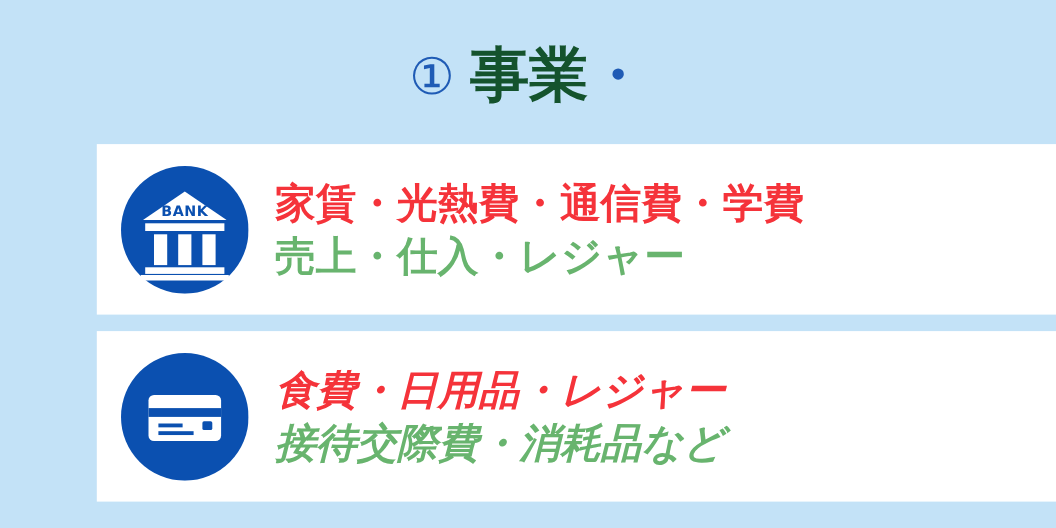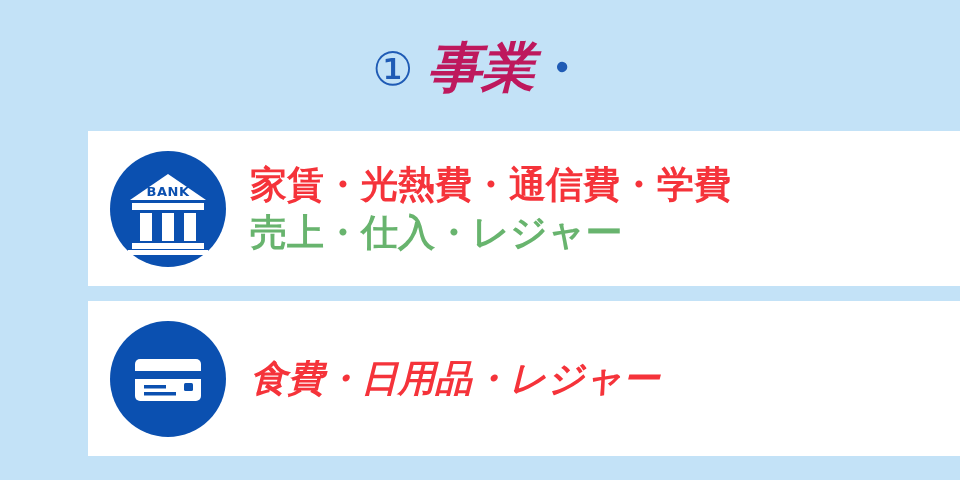--- a/index.html
+++ b/index.html
@@ -44,21 +44,21 @@
     top: 1px;
     font-family: "DejaVu Sans", sans-serif;
   }
   .title-text {
     font-size: 54px;
     line-height: 1;
     font-weight: 900;
     letter-spacing: -0.5px;
     font-family: "DejaVu Sans", "Liberation Sans", sans-serif;
   }
-  .t-green  { color: #be185d; font-style: italic; }
+  .t-green  { color: #14532d; }
   .t-red    { color: #f8332f; }
   .t-blue   { color: #1f5bb5; }
 
   
   .card {
     position: absolute;
     left: 88px;
     width: 898px;
     background: #ffffff;
     display: flex;
@@ -140,16 +140,17 @@
         <rect x="25" y="50" width="66" height="8" fill="#0b50b0"></rect>
 
         <rect x="74" y="62" width="9" height="8" rx="1.5" ry="1.5" fill="#0b50b0"></rect>
 
         <rect x="34" y="64" width="22" height="3.5" fill="#0b50b0"></rect>
         <rect x="34" y="71" width="32" height="3.5" fill="#0b50b0"></rect>
       </svg>
     </div>
     <div class="card-lines">
       <div class="card-line line-red">食費・日用品・レジャー</div>
+      <div class="card-line line-green">接待交際費・消耗品など</div>
     </div>
   </div>
 
 </div>
 
 </body></html>

